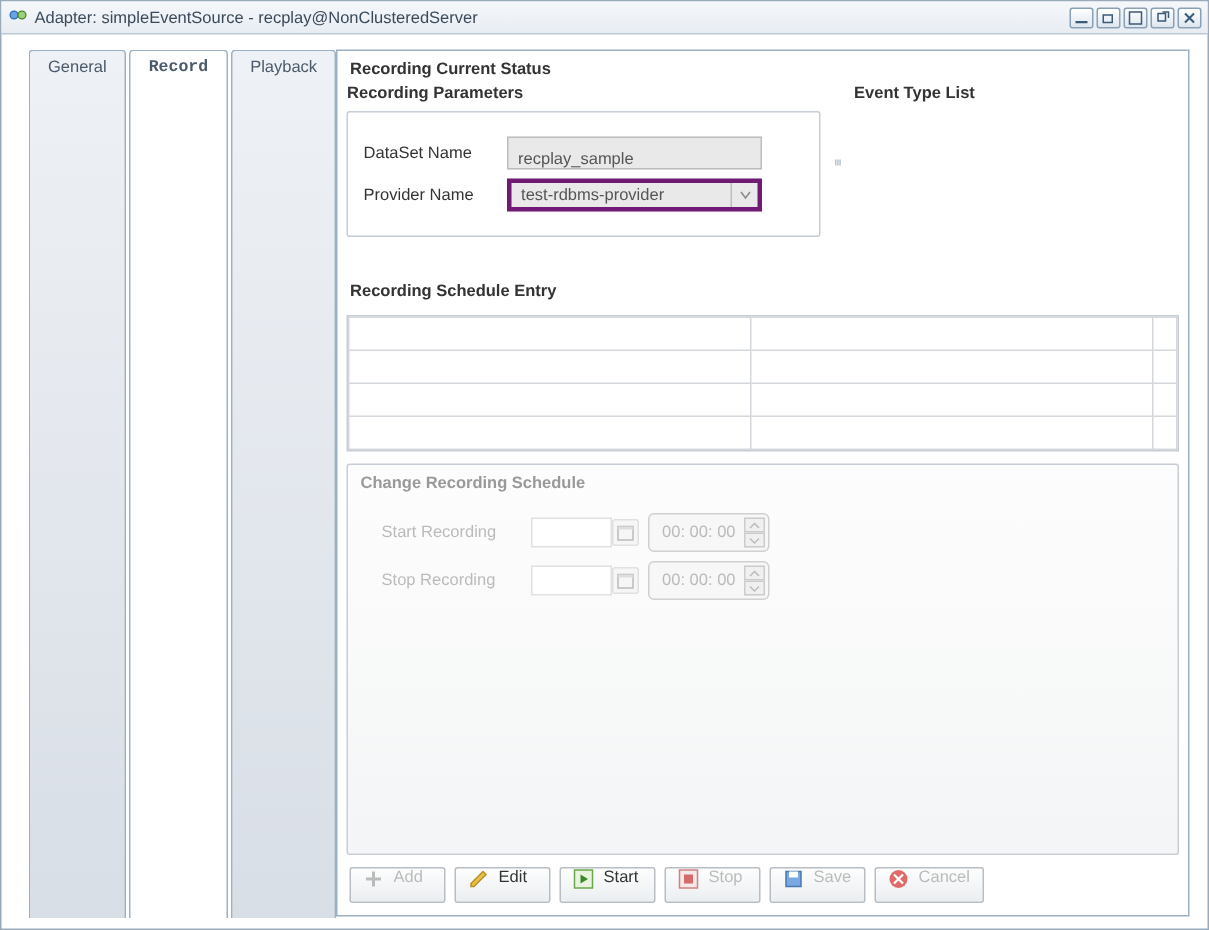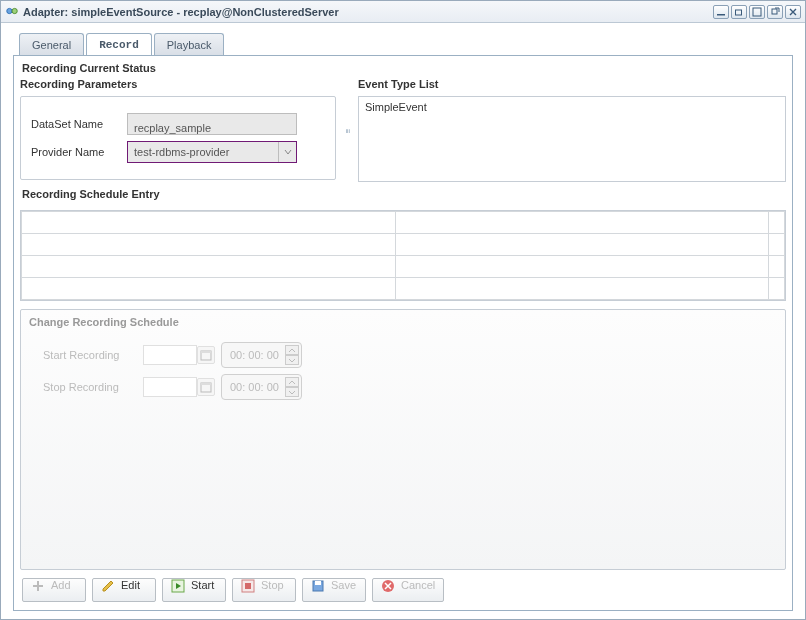--- a/index.html
+++ b/index.html
@@ -1,38 +1,38 @@
 <!DOCTYPE html>
 <html><head>
 <meta charset="utf-8">
 <style>
 * { box-sizing: border-box; margin: 0; padding: 0; }
 body { font-family: Arial, Helvetica, sans-serif; font-size: 11px; color: #333; background: #fff; width: 806px; height: 620px; overflow: hidden; }
 .window { width: 806px; height: 620px; border: 1px solid #9ab; background: #fff; display: flex; flex-direction: column; }
 .titlebar { height: 22px; background: linear-gradient(#f5f7fa, #e8edf3); border-bottom: 1px solid #bcc8d4; display: flex; align-items: center; padding: 0 4px; }
 .title-icon svg { width: 14px; height: 14px; }
-.title-text { flex: 1; font-size: 11px; font-weight: bold; color: #3a4a5a; padding-left: 4px; }
+.title-text { flex: 1; font-size: 11px; font-weight: normal; color: #3a4a5a; padding-left: 4px; }
 .win-btns { display: flex; gap: 2px; }
 .win-btn { width: 16px; height: 14px; border: 1px solid #8aa0b6; background: linear-gradient(#fff,#dde6ef); border-radius: 2px; display: flex; align-items: center; justify-content: center; cursor: pointer; }
 .win-btn svg { width: 10px; height: 10px; }
-.body { flex: 1; padding: 10px 12px 8px 12px; display: flex; flex-direction: column; }
+.body { flex: 1; padding: 10px 12px 8px 12px; display: flex; flex-direction: row; }
 .tabs { display: flex; gap: 2px; margin-bottom: -1px; padding-left: 6px; }
 .tab { padding: 5px 12px; font-size: 11px; color: #4a5a6a; background: linear-gradient(#eef1f5,#d8dee6); border: 1px solid #9bb0c3; border-bottom: none; border-radius: 3px 3px 0 0; cursor: pointer; }
 .tab.active { background: #fff; font-weight: bold; font-family: Liberation Mono, monospace; }
 .panel { border: 1px solid #9bb0c3; flex: 1; background: #fff; padding: 0 6px 6px 6px; display: flex; flex-direction: column; }
 .section-label { font-size: 11px; font-weight: bold; color: #333; padding: 6px 2px 4px 2px; }
 .row2 { display: flex; gap: 8px; align-items: stretch; }
 .fieldset { border: 1px solid #c6cdd5; border-radius: 2px; padding: 10px 10px; position: relative; }
 .col-left { width: 316px; }
 .col-right { flex: 1; }
 .sub-label { font-weight: bold; font-size: 11px; margin-bottom: 6px; }
 .form-row { display: flex; align-items: center; margin: 6px 0; }
 .form-lbl { width: 96px; font-size: 11px; color: #333; }
 .txt { height: 22px; width: 170px; background: #e9e9e9; border: 1px solid #bdbdbd; padding: 0 6px; font-size: 11px; color: #555; display:flex; align-items:flex-end; }
-.combo { height: 22px; width: 170px; background: #e9e9e9; border: 1px solid #701a75; display: flex; align-items: center; }
+.combo { height: 22px; width: 170px; background: #e9e9e9; border: 3px solid #701a75; display: flex; align-items: center; }
 .combo-text { flex:1; padding: 0 6px; font-size:11px; color:#555; }
 .combo-trig { width: 18px; height: 100%; border-left: 1px solid #bdbdbd; display:flex; align-items:center; justify-content:center; }
 .divider-handle { width: 6px; display:flex; align-items:center; justify-content:center; }
 .divider-handle span { writing-mode: vertical-lr; font-size: 8px; color:#8aa0b6; letter-spacing:-2px; }
 .listbox { border: 1px solid #c6cdd5; height: 86px; overflow: auto; padding: 2px; margin-top:4px; }
 .list-item { padding: 2px 4px; font-size: 11px; }
 .sched-box { border: 1px solid #c6cdd5; margin-top: 6px; flex:0 0 auto; }
 .grid { width: 100%; border-collapse: collapse; }
 .grid th { background: linear-gradient(#f6f6ee,#eceadb); border: 1px solid #c6cdd5; font-weight: normal; font-size: 11px; color:#333; height: 22px; }
 .grid td { border: 1px solid #d4d8dc; height: 22px; }
@@ -125,27 +125,24 @@
                   </span>
               </div>
             </div>
           </div>
         </div>
         <div class="divider-handle">
             <span>≡</span>
           </div>
         <div class="col-right">
           <div class="sub-label">Event Type List</div>
-          <div class="listbox">
-            <div class="list-item">SimpleEvent</div>
-          </div>
-        </div>
-      </div>
-
-      <div class="section-label" style="margin-top:0;">Recording Schedule Entry</div>
+        </div>
+      </div>
+
+      <div class="section-label" style="margin-top:24px;">Recording Schedule Entry</div>
       <div class="sched-box">
         <table class="grid">
           <tbody>
           <tr>
                 <td></td>
                 <td></td>
                 <td class="last"></td>
               </tr>
           <tr>
                 <td></td>

